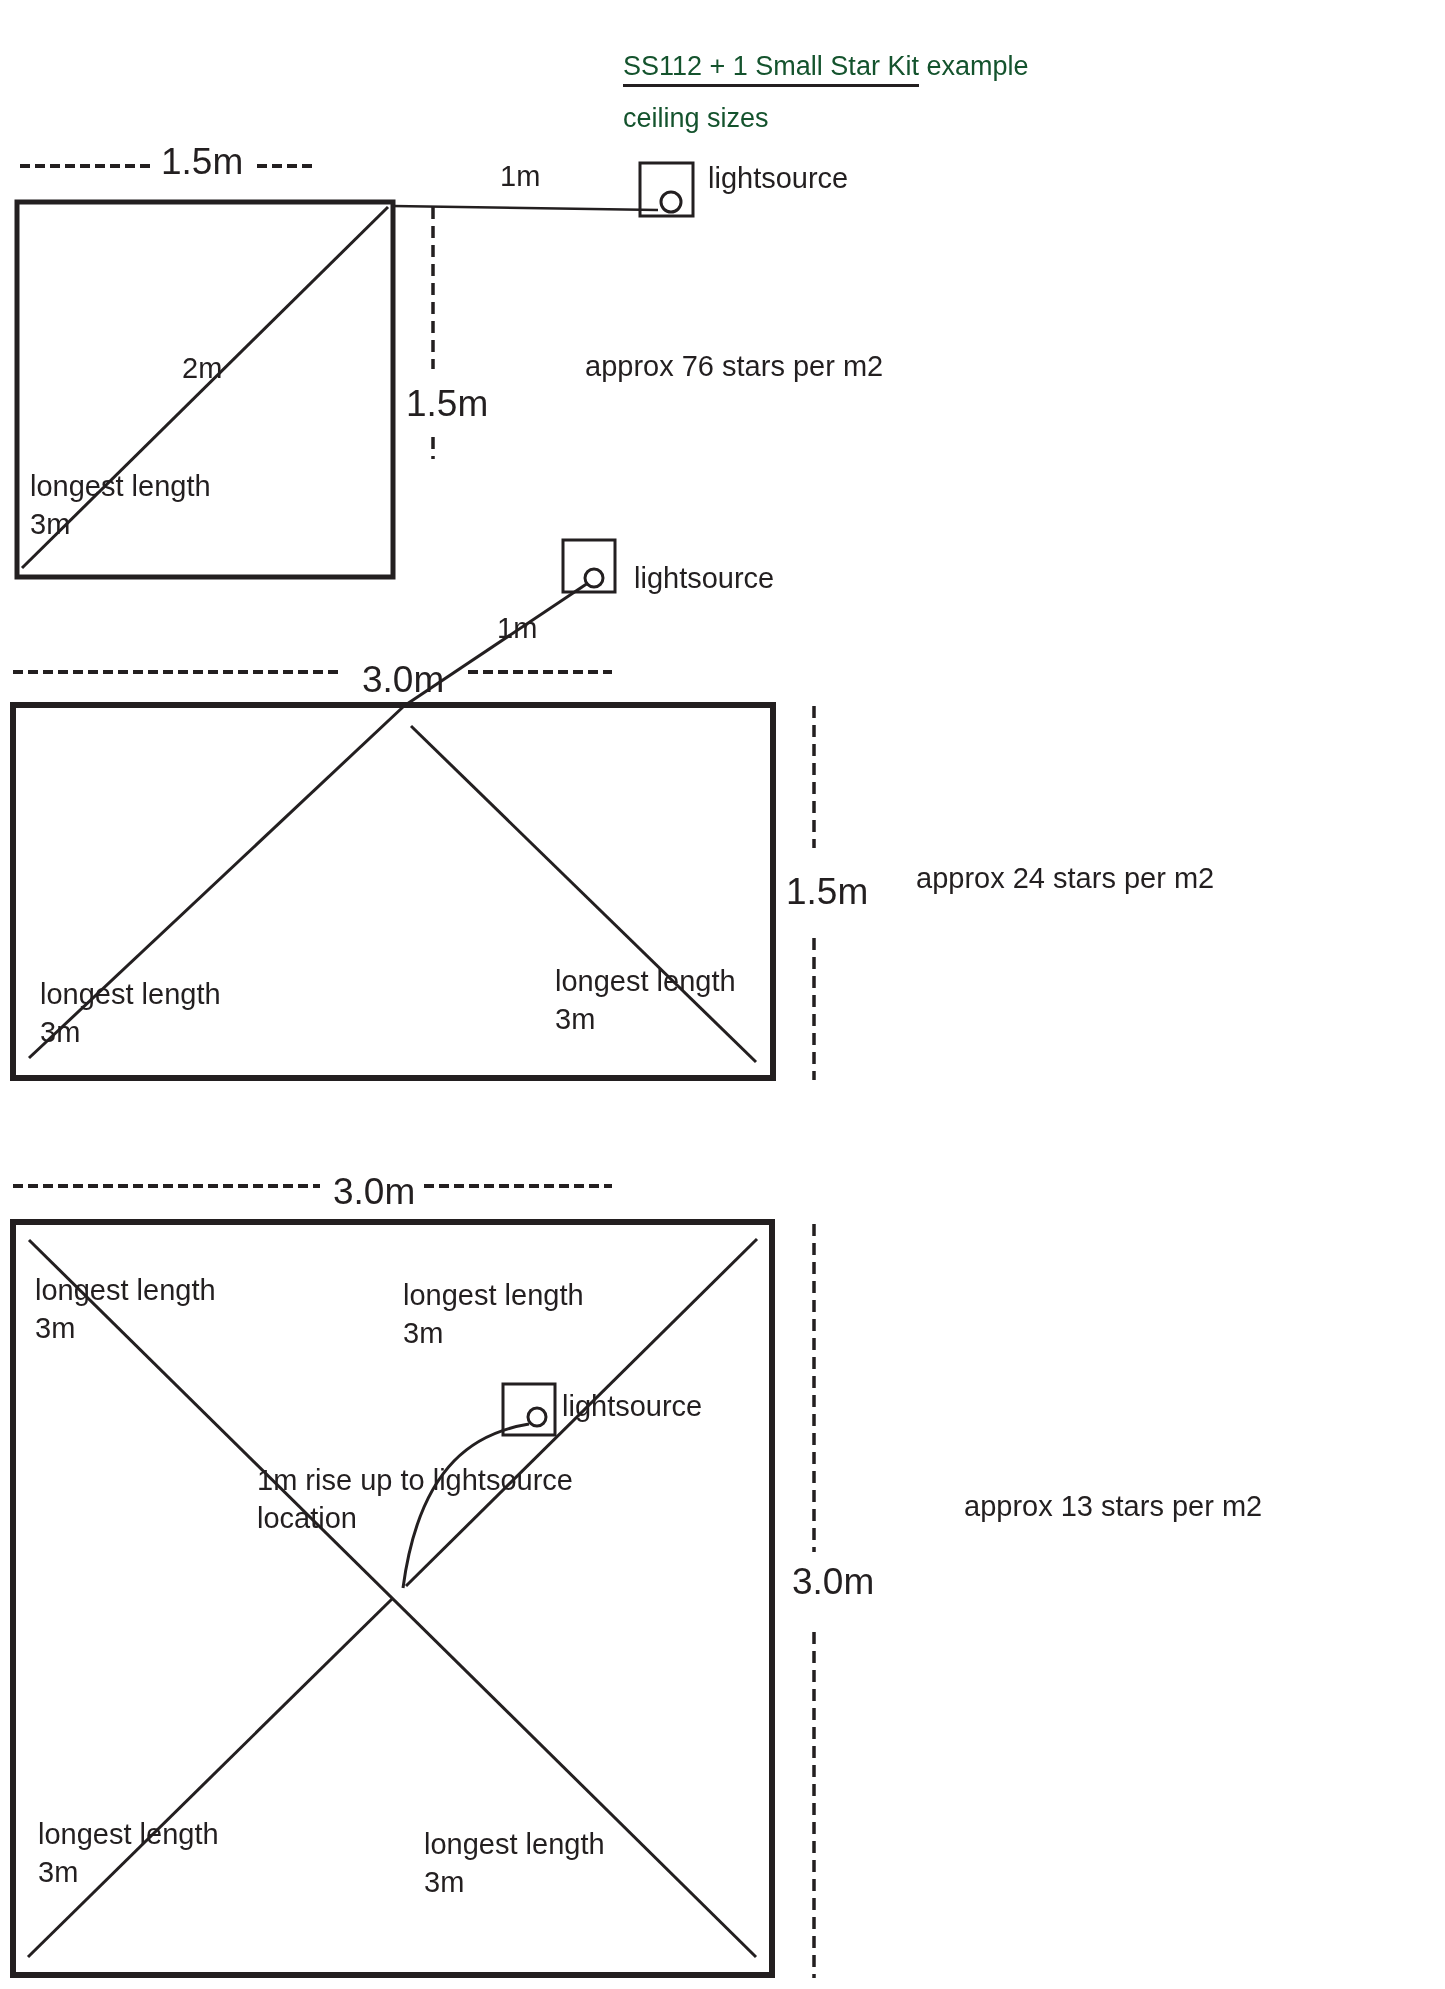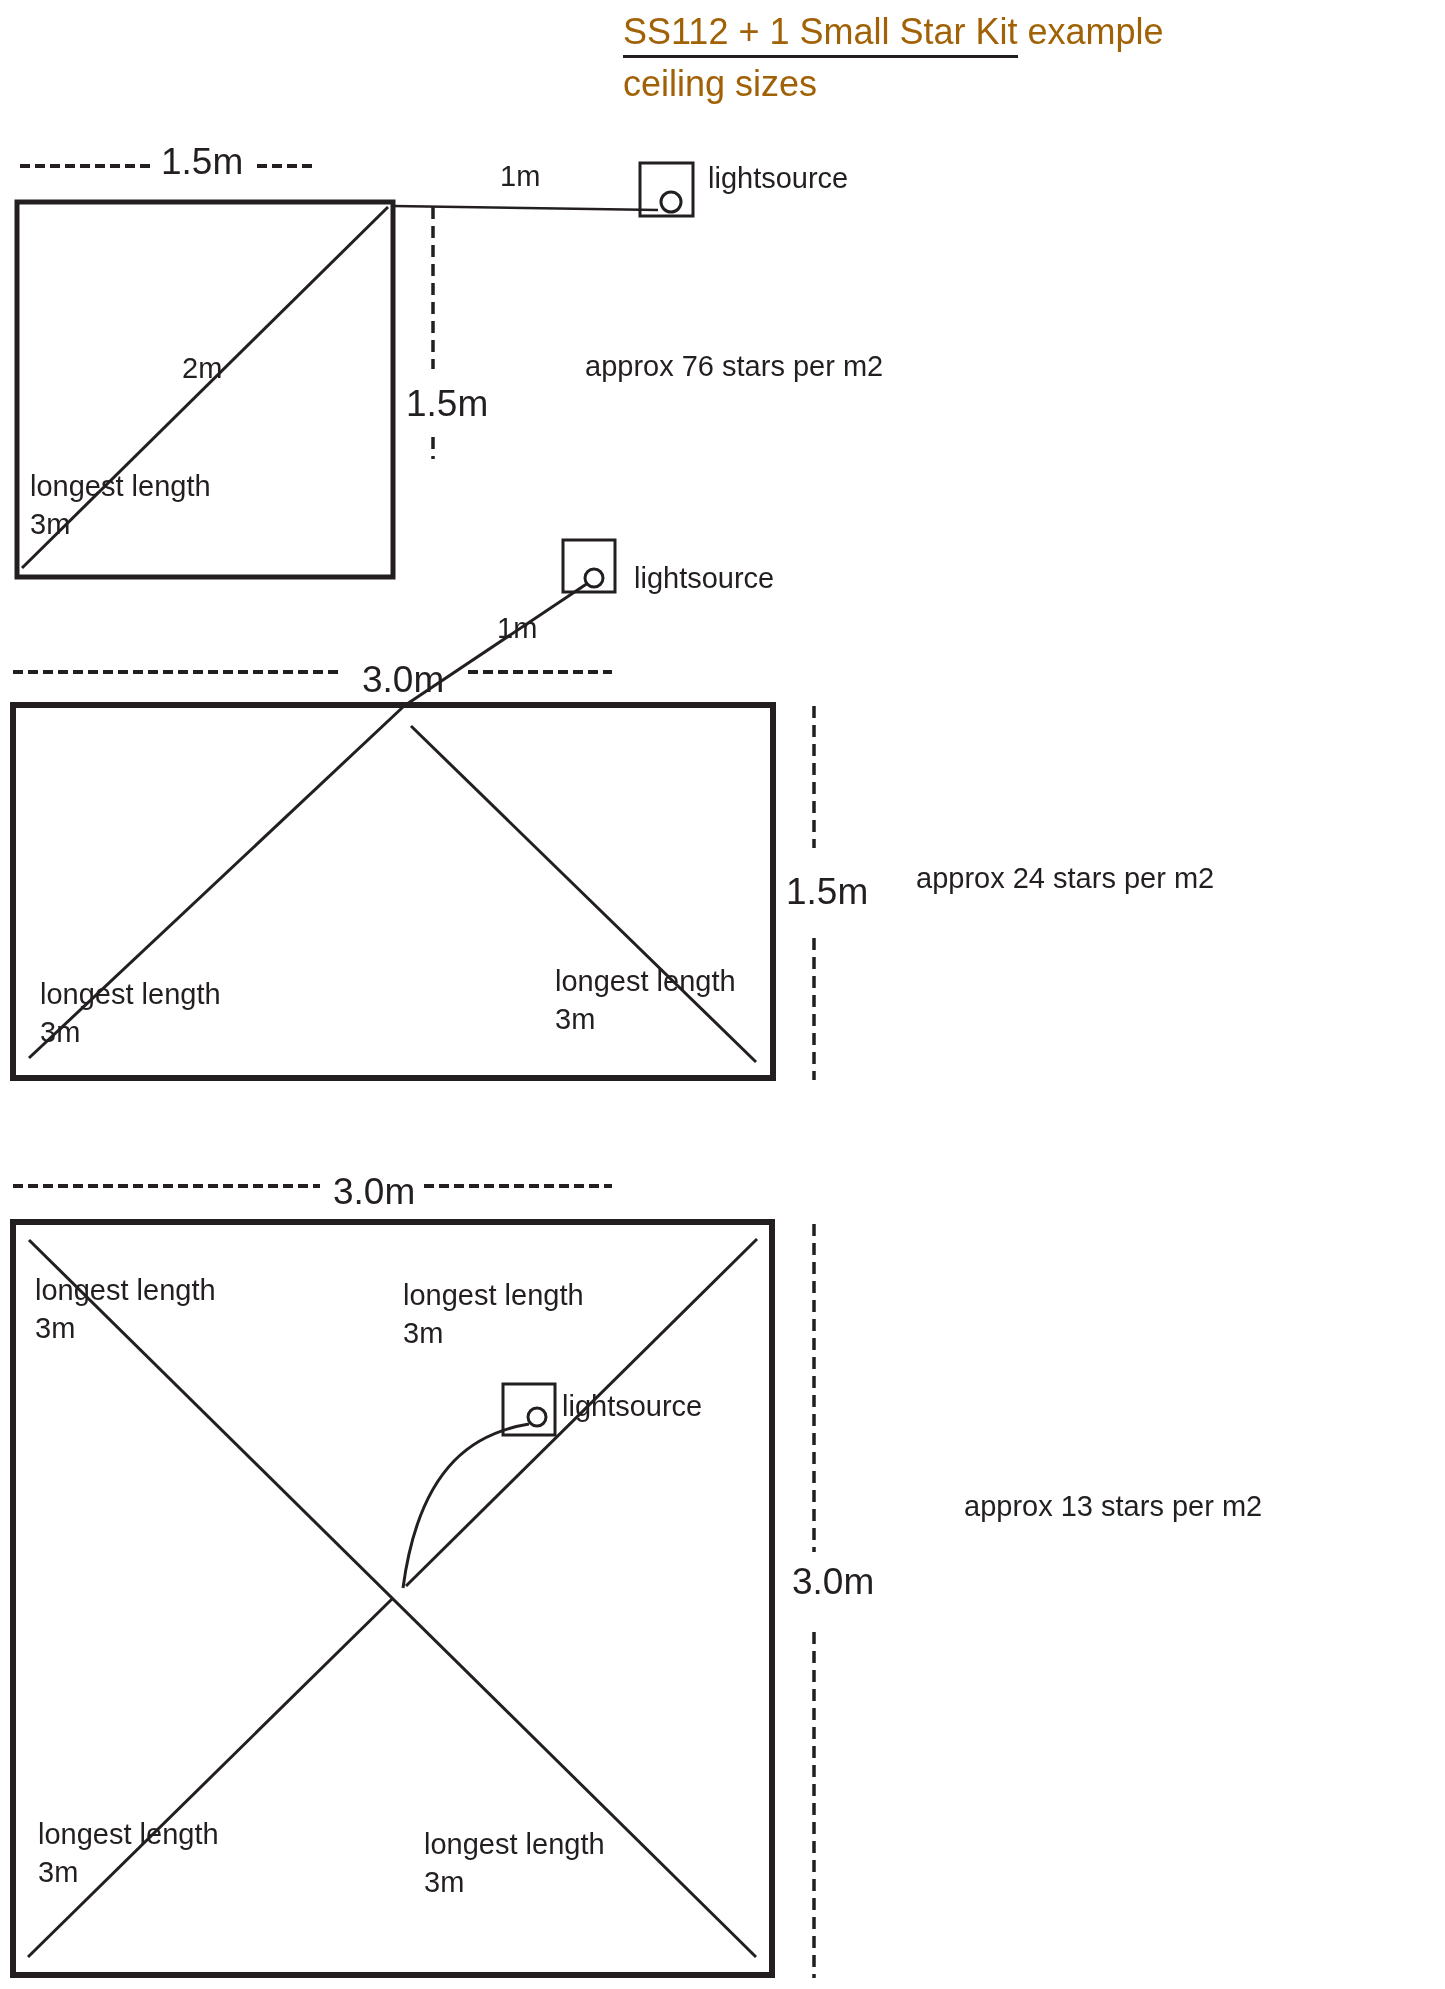--- a/index.html
+++ b/index.html
@@ -14,23 +14,24 @@
   svg.lines{position:absolute;left:0;top:0;}
   .lbl{
     position:absolute;
     font-size:29px;
     line-height:1.3;
     white-space:pre-line;
     color:#231f20;
   }
   .title{
     position:absolute;
-    font-size:36px;
+    font-size:27px;
     line-height:1.2;
-    color:#a16207;
+    color:#14532d;
+    margin-top:40px;
   }
   .title .u{
     border-bottom:3px solid #231f20;
     padding-bottom:3px;
   }
   .dim{font-size:37px;}
 </style>
 </head>
 <body>
 
@@ -95,20 +96,22 @@
 3m</div>
   <div class="lbl dim" style="left:786px;top:868px;">1.5m</div>
   <div class="lbl" style="left:916px;top:836px;margin-top:24px;">approx 24 stars per m2</div>
 
   <div class="lbl dim" style="left:333px;top:1168px;">3.0m</div>
   <div class="lbl" style="left:35px;top:1272px;">longest length
 3m</div>
   <div class="lbl" style="left:403px;top:1277px;">longest length
 3m</div>
   <div class="lbl" style="left:562px;top:1388px;">lightsource</div>
+  <div class="lbl" style="left:257px;top:1462px;">1m rise up to lightsource
+location</div>
   <div class="lbl" style="left:38px;top:1816px;">longest length
 3m</div>
   <div class="lbl" style="left:424px;top:1826px;">longest length
 3m</div>
   <div class="lbl dim" style="left:792px;top:1558px;">3.0m</div>
   <div class="lbl" style="left:964px;top:1488px;">approx 13 stars per m2</div>
 
 </div>
 
 </body></html>

